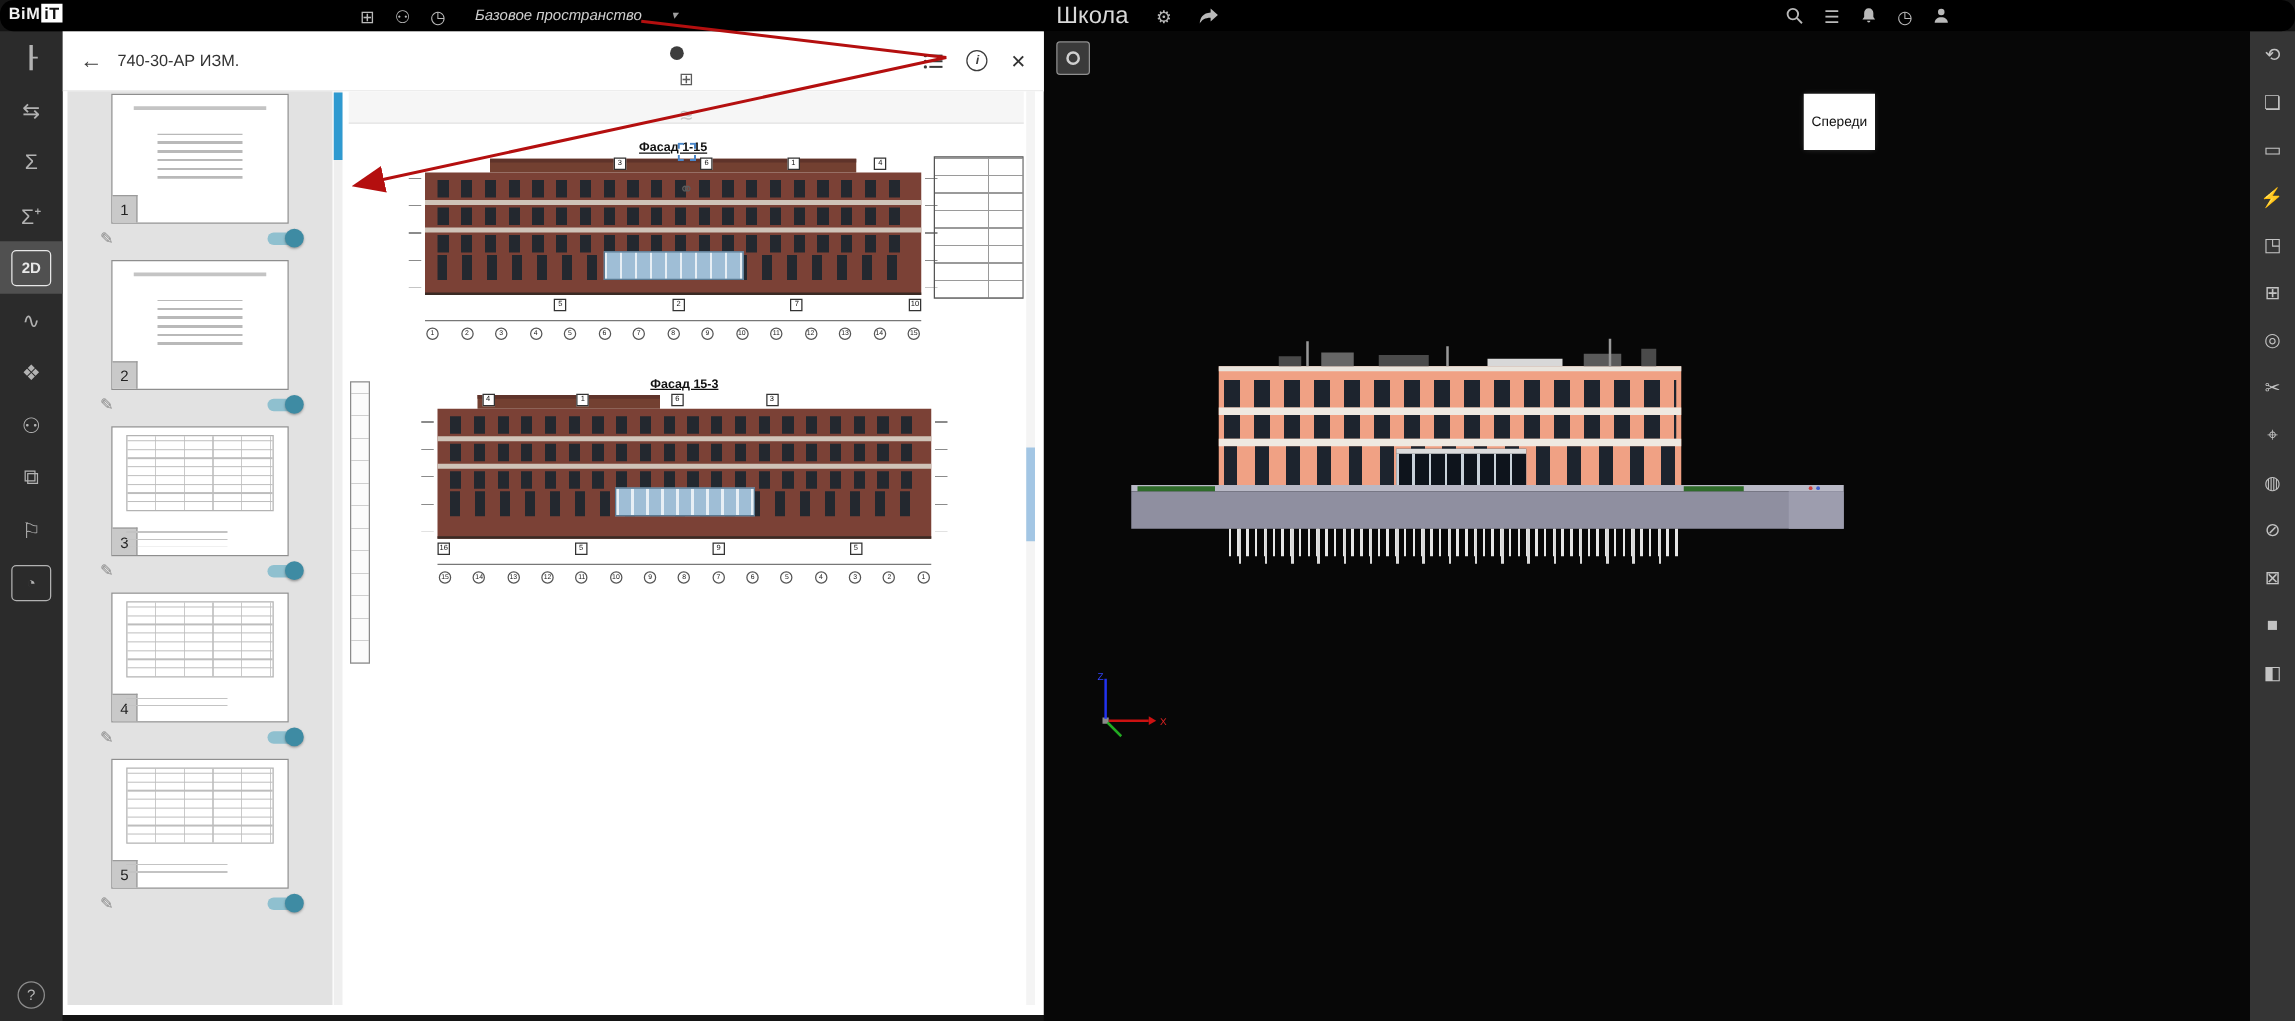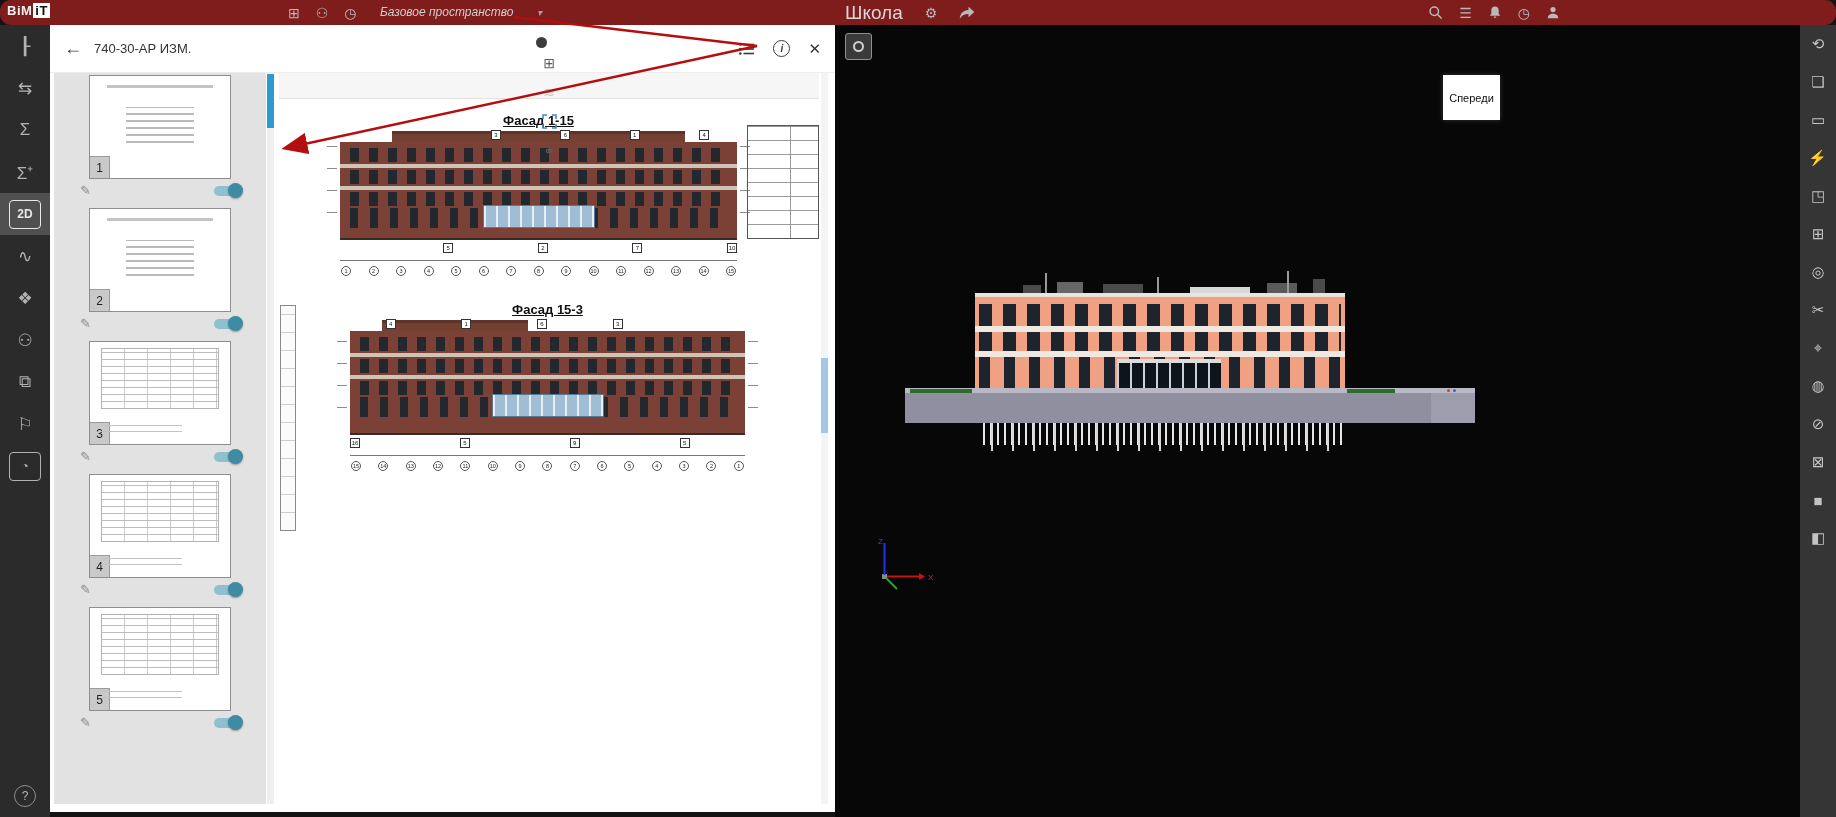--- a/index.html
+++ b/index.html
@@ -4,21 +4,21 @@
 <style>
   * { box-sizing: border-box; }
   html,body { margin:0; padding:0; background:#101010; }
   .app {
     position:relative; width:1836px; height:817px; overflow:hidden;
     background:#141414; font-family:"Liberation Sans", sans-serif;
     -webkit-font-smoothing:antialiased;
   }
 
   
-  .topbar { position:absolute; left:0; top:0; width:1836px; height:25px; background:#7f1d1d; color:#b9b9b9; z-index:20;border-radius:11px; }
+  .topbar { position:absolute; left:0; top:0; width:1836px; height:25px; background:#000000; color:#b9b9b9; z-index:20;border-radius:11px; }
   .topbar .logo { position:absolute; left:7px; top:3px; font-weight:bold; font-size:13px; color:#f2f2f2; letter-spacing:.5px; }
   .topbar .logo .lg2 { background:#fff; color:#111; padding:0 2px; margin-left:1px; }
   .tb-left { position:absolute; left:288px; top:0; height:25px; display:flex; align-items:center; gap:16px; }
   .tb-icon { font-size:14px; color:#b9b9b9; cursor:pointer; line-height:1; }
   .workspace { position:absolute; left:380px; top:0; height:24px; width:162px; display:flex; align-items:center; justify-content:space-between; font-size:12px; color:#cfcfcf; cursor:pointer;font-style:italic; }
   .ws-caret { font-size:10px; color:#9f9f9f; }
   .tb-project { position:absolute; left:845px; top:0; height:25px; display:flex; align-items:center; gap:22px; }
   .tb-project .ptitle { font-size:19px; color:#d8d8d8; }
   .tb-right { position:absolute; right:276px; top:0; height:25px; display:flex; align-items:center; gap:16px; }
   .tb-right .tb-icon, .tb-project .tb-icon { display:flex; align-items:center; }
@@ -71,21 +71,21 @@
   .vt-icon.disabled { color:#c7c7c7; }
   .viewer-canvas { position:absolute; left:0; right:0; top:26px; bottom:0; background:#fff; overflow:hidden; cursor:default; }
   .viewer-scroll { position:absolute; right:7px; top:48px; bottom:8px; width:7px; background:#f4f4f4; }
   .vsb { position:absolute; left:0; right:0; top:285px; height:75px; background:#a3c6e4; cursor:grab; }
 
   
   .stamp { position:absolute; left:1px; top:206px; width:16px; height:226px; border:1px solid #8b8b8b; background:repeating-linear-gradient(0deg,#fbfbfb 0 17px,#cfcfcf 17px 18px); }
   .facade { position:absolute; color:#111; }
   .f1 { left:61px; top:14px; width:397px; }
   .f2 { left:71px; top:203px; width:395px; }
-  .f-title { text-align:center; font-size:13px; font-weight:bold; text-decoration:underline; margin-bottom:2px; }
+  .f-title { text-align:center; font-size:10px; font-weight:bold; text-decoration:underline; margin-bottom:2px; }
   .callouts { display:flex; justify-content:space-between; height:11px; position:relative; z-index:2; }
   .f1 .callouts.top { margin:0 7% 1px 38%; }
   .f1 .callouts.bottom { margin:3px 0 0 26%; }
   .f2 .callouts.top { margin:0 31% 1px 9%; }
   .f2 .callouts.bottom { margin:3px 14% 0 0; }
   .callout { width:10px; height:10px; border:1px solid #333; background:#fff; font-size:6px; line-height:9px; text-align:center; flex:none; }
   .fbody { position:relative; height:98px; background:#7b4136; border-bottom:2px solid #3a2a24; padding-top:4px; }
   .f2 .fbody { height:104px; }
   .fbody::before { content:""; position:absolute; left:-13px; top:4px; bottom:4px; width:10px; background:repeating-linear-gradient(0deg,transparent 0 21px,#8b8b8b 21px 22px); }
   .fbody::after  { content:""; position:absolute; right:-13px; top:4px; bottom:4px; width:10px; background:repeating-linear-gradient(0deg,transparent 0 21px,#8b8b8b 21px 22px); }

